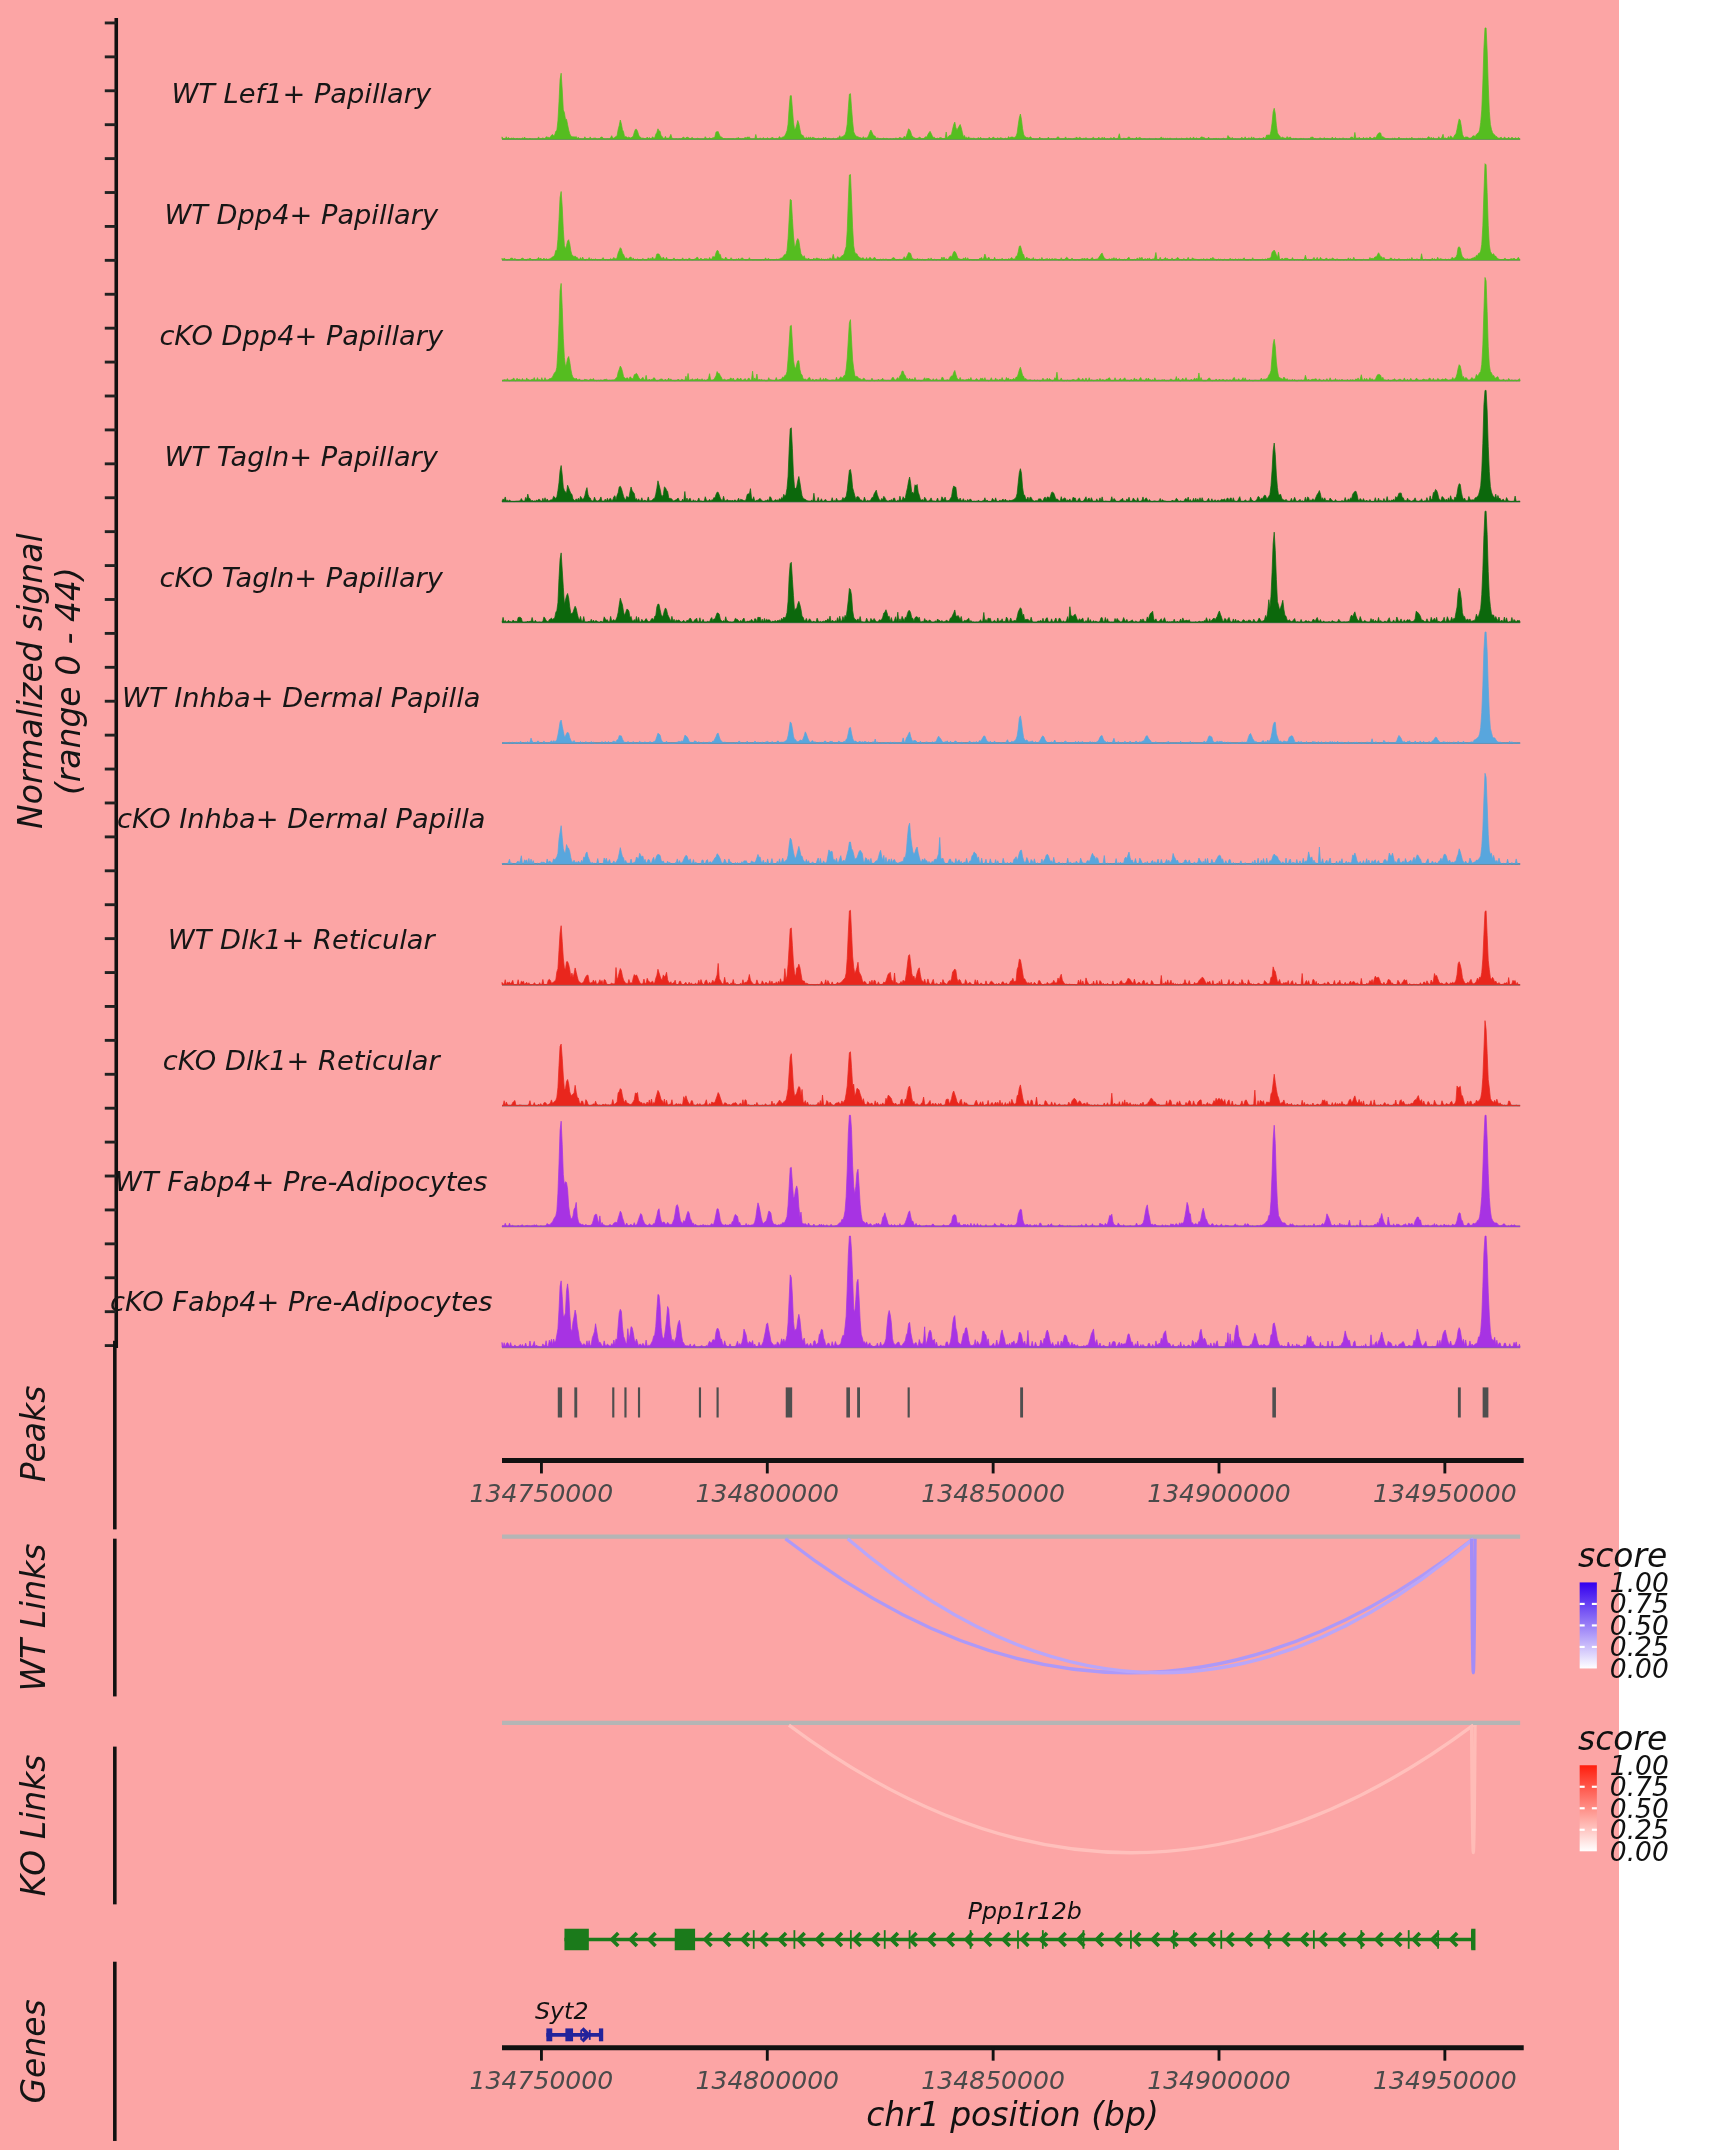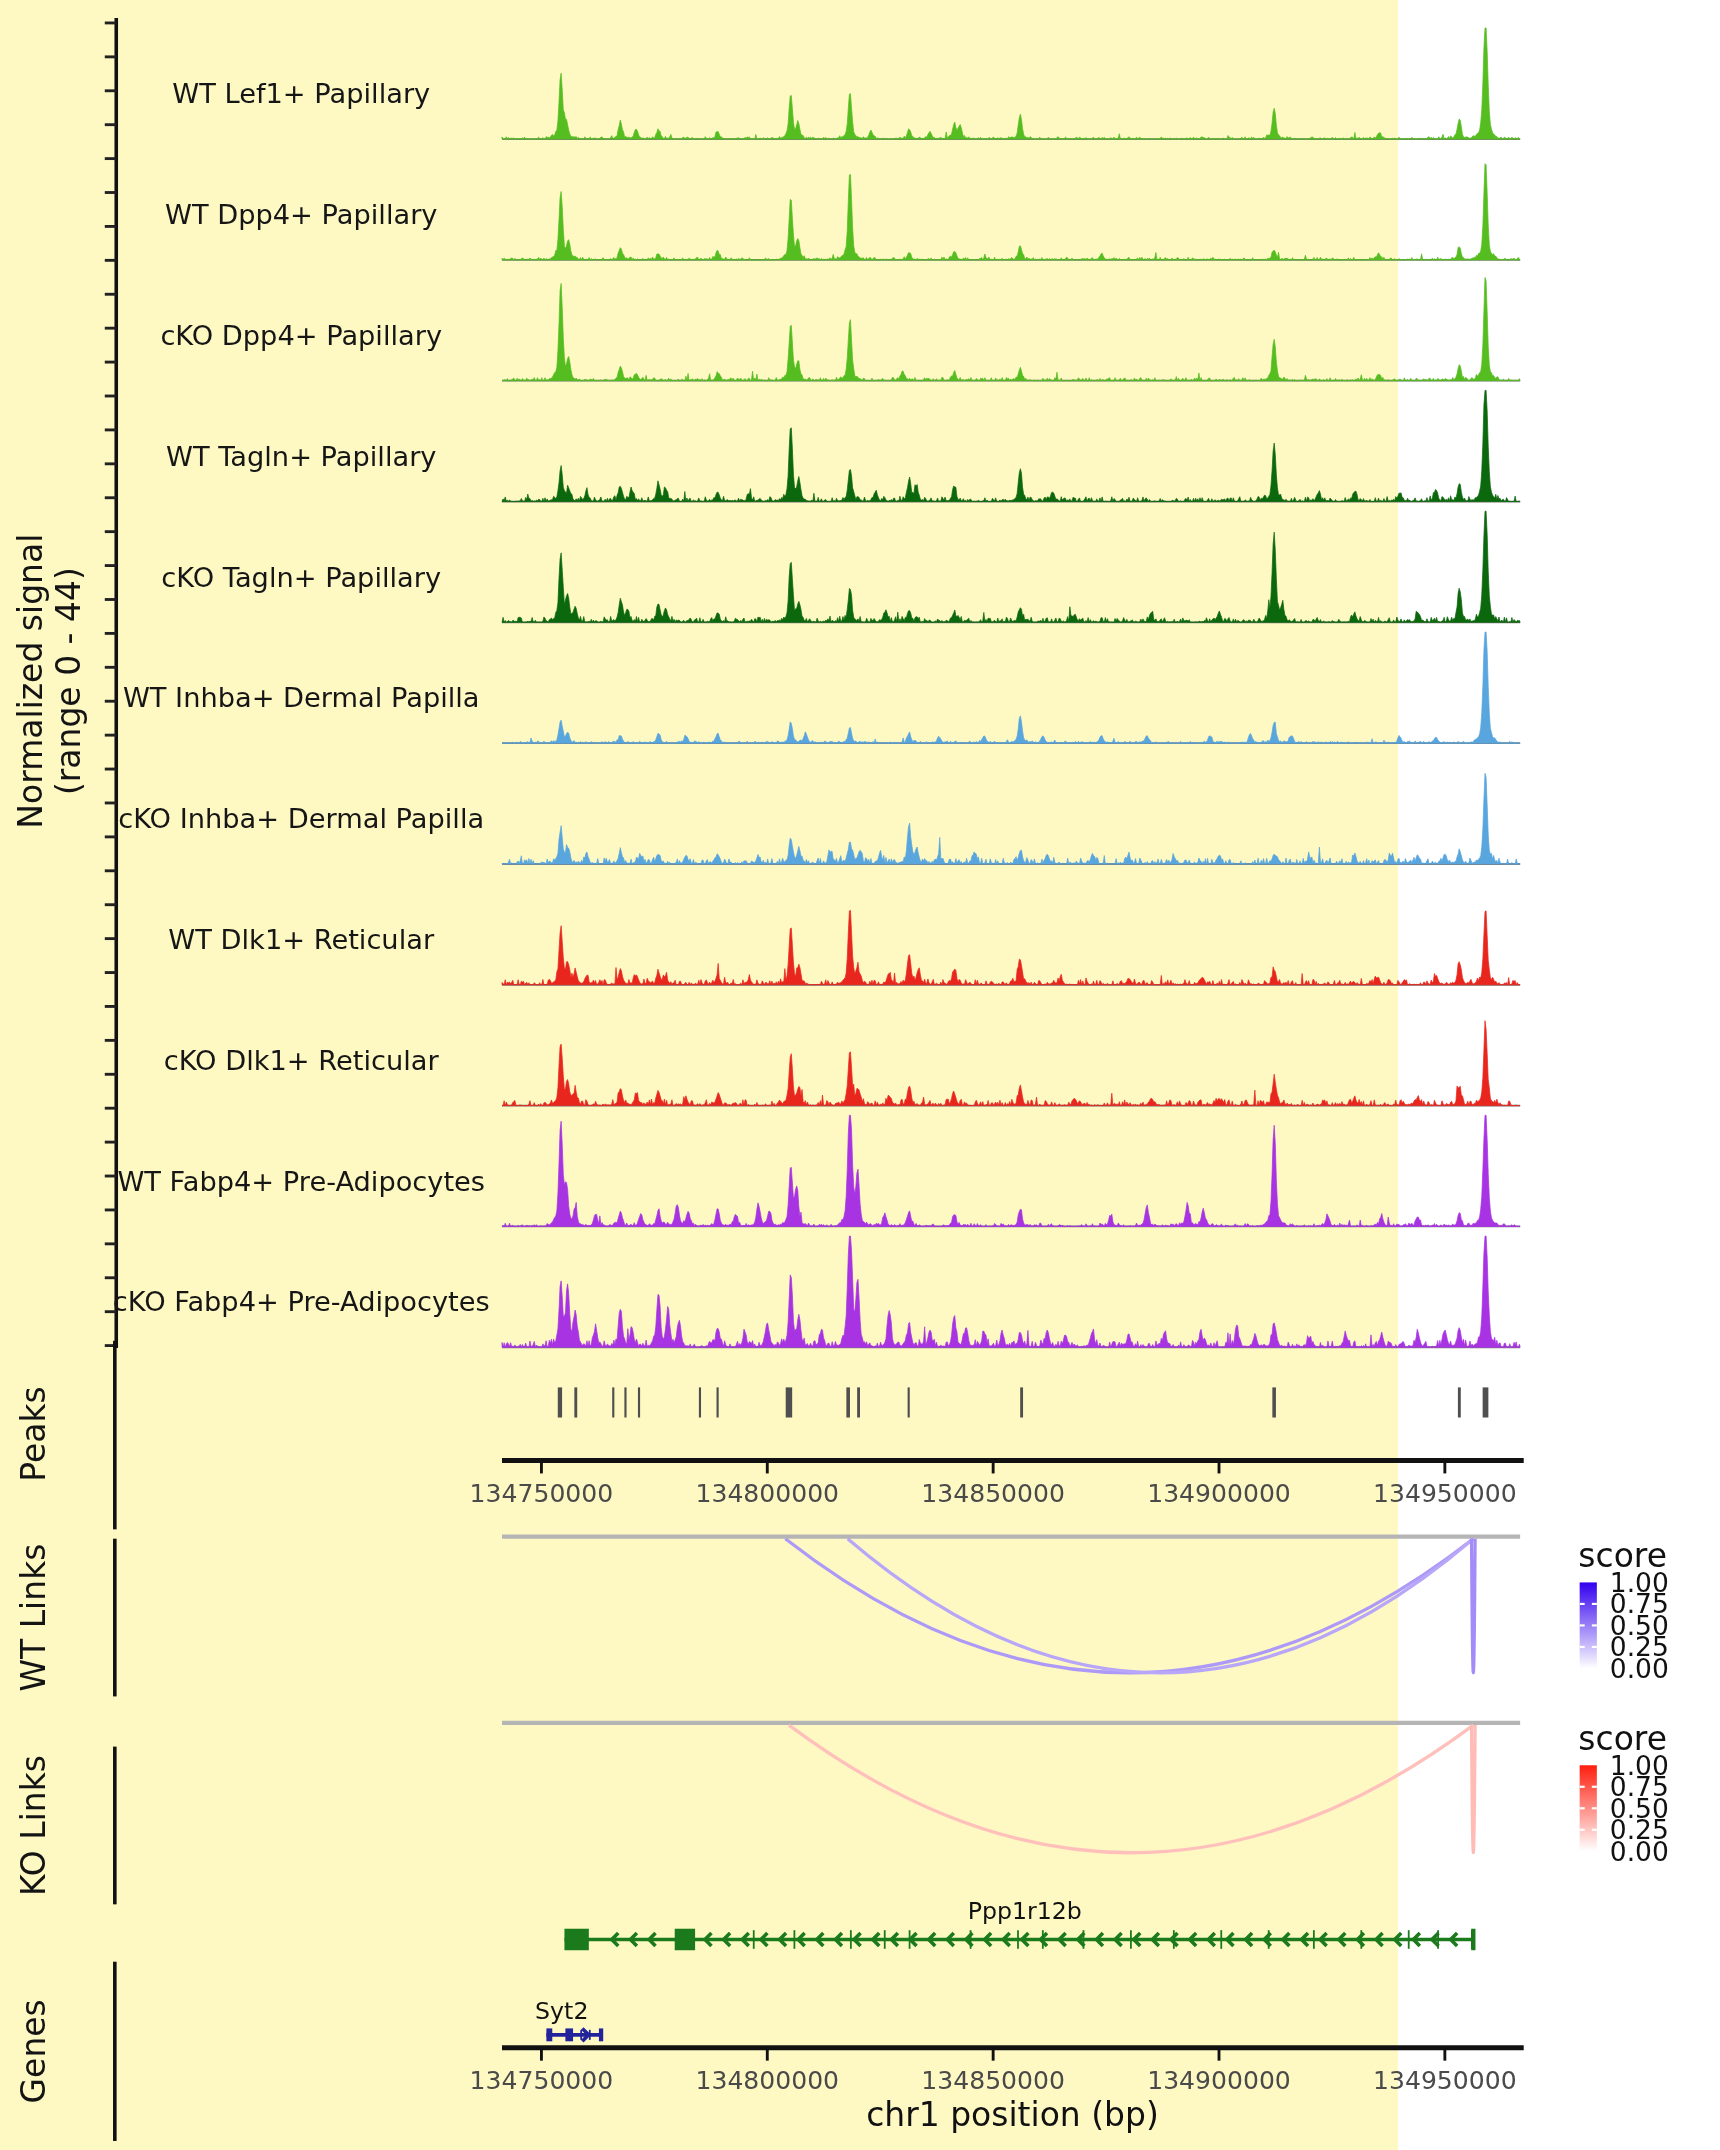--- a/index.html
+++ b/index.html
@@ -1,16 +1,16 @@
 <!DOCTYPE html>
 <html style="font-size:11.5px"><head>
 <meta charset="utf-8">
 <style>
   html,body{margin:0;padding:0;background:#ffffff;}
-  .canvas{width:1398px;height:2151px;position:relative;background:#fef9c3;}
+  .canvas{width:1619px;height:2151px;position:relative;background:#fca5a5;font-style:italic;}
   svg text{font-family:"DejaVu Sans","Liberation Sans",sans-serif;}
   .panel-label{font-size:46px;fill:#141414;}
   .track-label{font-size:38px;fill:#161616;}
   .tick-label{font-size:35px;fill:#4a4a4a;}
   .legend-title{font-size:46px;fill:#111;}
   .legend-label{font-size:37px;fill:#111;}
   .gene-label{font-size:33px;fill:#111;}
   .xaxis-title{font-size:46px;fill:#111;}
 </style>
 </head>

